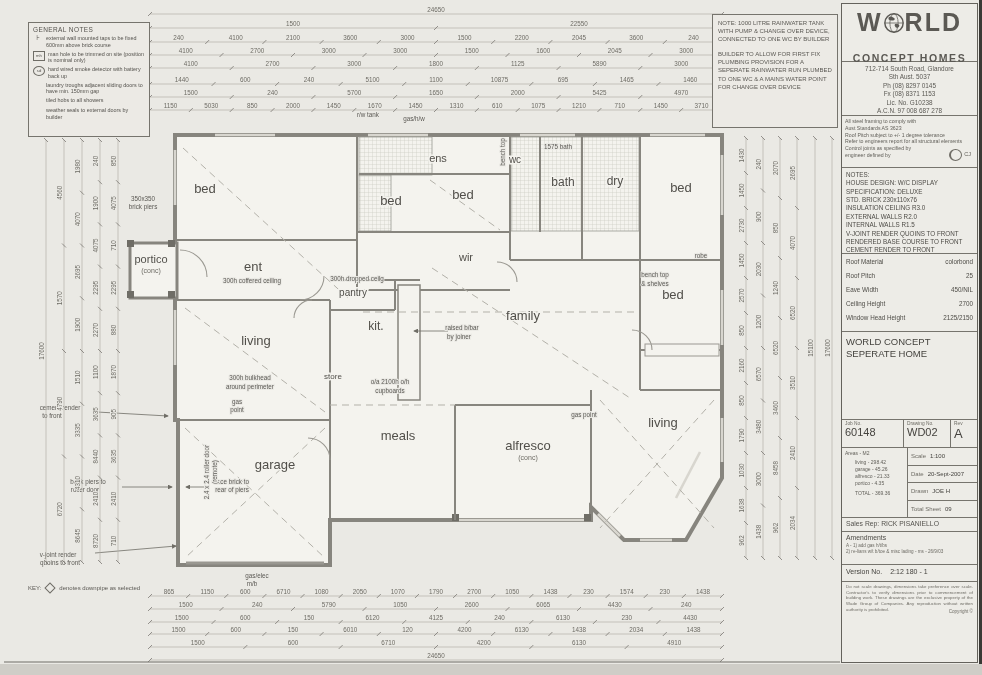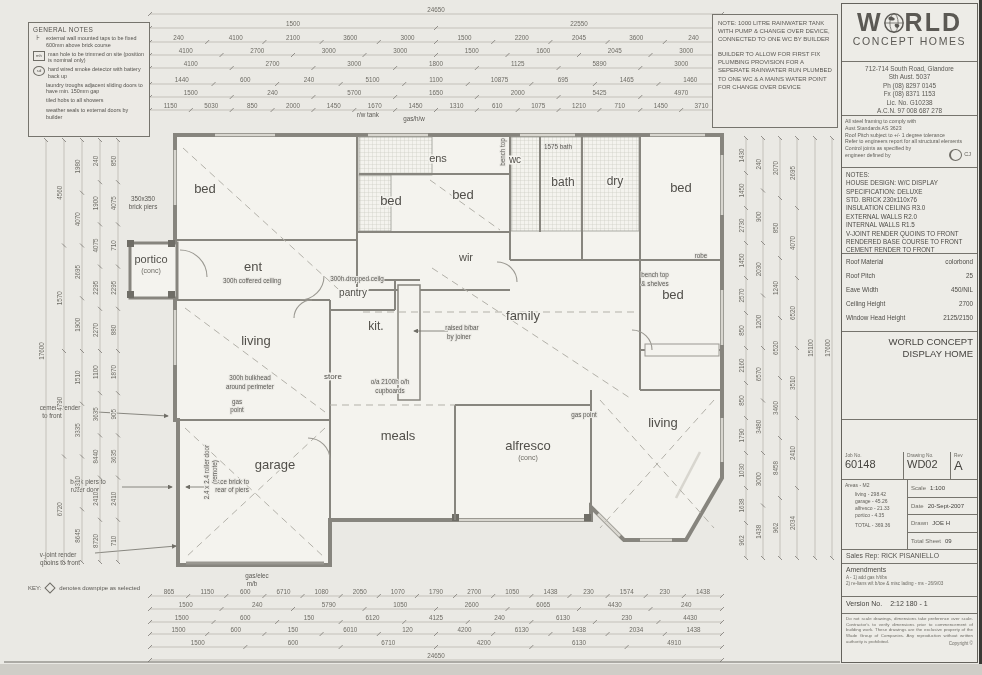--- a/index.html
+++ b/index.html
@@ -22,33 +22,33 @@
   .rw-box .p{margin-bottom:7px;}
 
   .key-note{position:absolute;left:28px;top:584px;font-size:6px;color:#5b5954;display:flex;align-items:center;gap:3px;}
   .diamond{display:inline-block;width:6px;height:6px;border:1px solid #6f6d66;transform:rotate(45deg);margin:0 2px;}
 
   
   .tb{position:absolute;left:841px;top:3px;width:137px;height:660px;border:1px solid #64625c;background:#edece7;display:flex;flex-direction:column;box-sizing:border-box;color:#4e4c47;}
   .tb > div{border-bottom:1px solid #76746d;box-sizing:border-box;flex:none;}
   .tb-logo{height:58px;text-align:center;padding-top:6px;}
   .logo-word{font-size:25px;font-weight:800;letter-spacing:2px;color:#5b5954;display:flex;justify-content:center;align-items:center;line-height:1;}
-  .logo-sub{font-size:10.5px;font-weight:400;letter-spacing:1.6px;color:#5b5954;margin-top:0;}
+  .logo-sub{font-size:10.5px;font-weight:700;letter-spacing:1.6px;color:#5b5954;margin-top:17px;}
   .tb-address{height:54px;text-align:center;font-size:6.4px;line-height:1.32;padding-top:3px;color:#5b5954;}
   .tb-framing{height:52px;font-size:5.2px;line-height:1.3;padding:2px 3px;position:relative;color:#63615b;}
   .cj-sym{position:absolute;right:6px;bottom:6px;display:flex;align-items:center;gap:2px;font-size:5.5px;}
   .cj-circle{width:10px;height:10px;border:1px solid #6f6d66;border-radius:50%;border-left-width:2px;}
   .tb-notes{height:86px;font-size:6.3px;line-height:1.33;padding:3px 4px;}
   .tb-sched{height:78px;padding:4px 4px 0 4px;}
   .sched-row{display:flex;justify-content:space-between;font-size:6.3px;margin-bottom:7px;}
   .tb-sheettitle{height:34px;font-size:11px;line-height:1.25;padding:3px 4px;color:#45433f;}
-  .tb-project{height:88px;padding:4px 4px;text-align:right;}
+  .tb-project{height:88px;padding:4px 4px;}
   .proj-a{font-size:9.5px;line-height:1.25;margin-bottom:8px;color:#45433f;}
   .proj-b{font-size:9.5px;line-height:1.25;color:#45433f;}
-  .tb-jobrow{height:28px;display:flex;margin-top:32px;}
+  .tb-jobrow{height:28px;display:flex;}
   .jcell{border-right:1px solid #76746d;padding:1px 3px;box-sizing:border-box;}
   .jcell:last-child{border-right:none;}
   .jlab{font-size:4.8px;color:#6e6c65;}
   .jval{font-size:11px;color:#45433f;}
   .jc1{width:62px;} .jc2{width:47px;} .jc3{flex:1;}
   .jc3 .jval{font-size:13px;}
   .tb-areasrow{height:70px;display:flex;}
   .acell{width:66px;border-right:1px solid #76746d;padding:2px 3px;box-sizing:border-box;font-size:5px;color:#63615b;}
   .alist{margin:3px 0 0 10px;}
   .alist div{margin-bottom:1px;}
@@ -717,21 +717,21 @@
           <span class="v">2700</span>
         </div>
         <div class="sched-row">
           <span class="k">Window Head Height</span>
           <span class="v">2125/2150</span>
         </div>
       </div>
     <div class="tb-project">
       <div class="proj-a">
           <div class="pn">WORLD CONCEPT</div>
-          <div class="pn">DISPLAY HOME</div>
+          <div class="pn">SEPERATE HOME</div>
         </div>
     </div>
     <div class="tb-jobrow">
       <div class="jcell jc1">
         <div class="jlab">Job No.</div>
         <div class="jval">60148</div>
       </div>
       <div class="jcell jc2">
         <div class="jlab">Drawing No.</div>
         <div class="jval">WD02</div>

